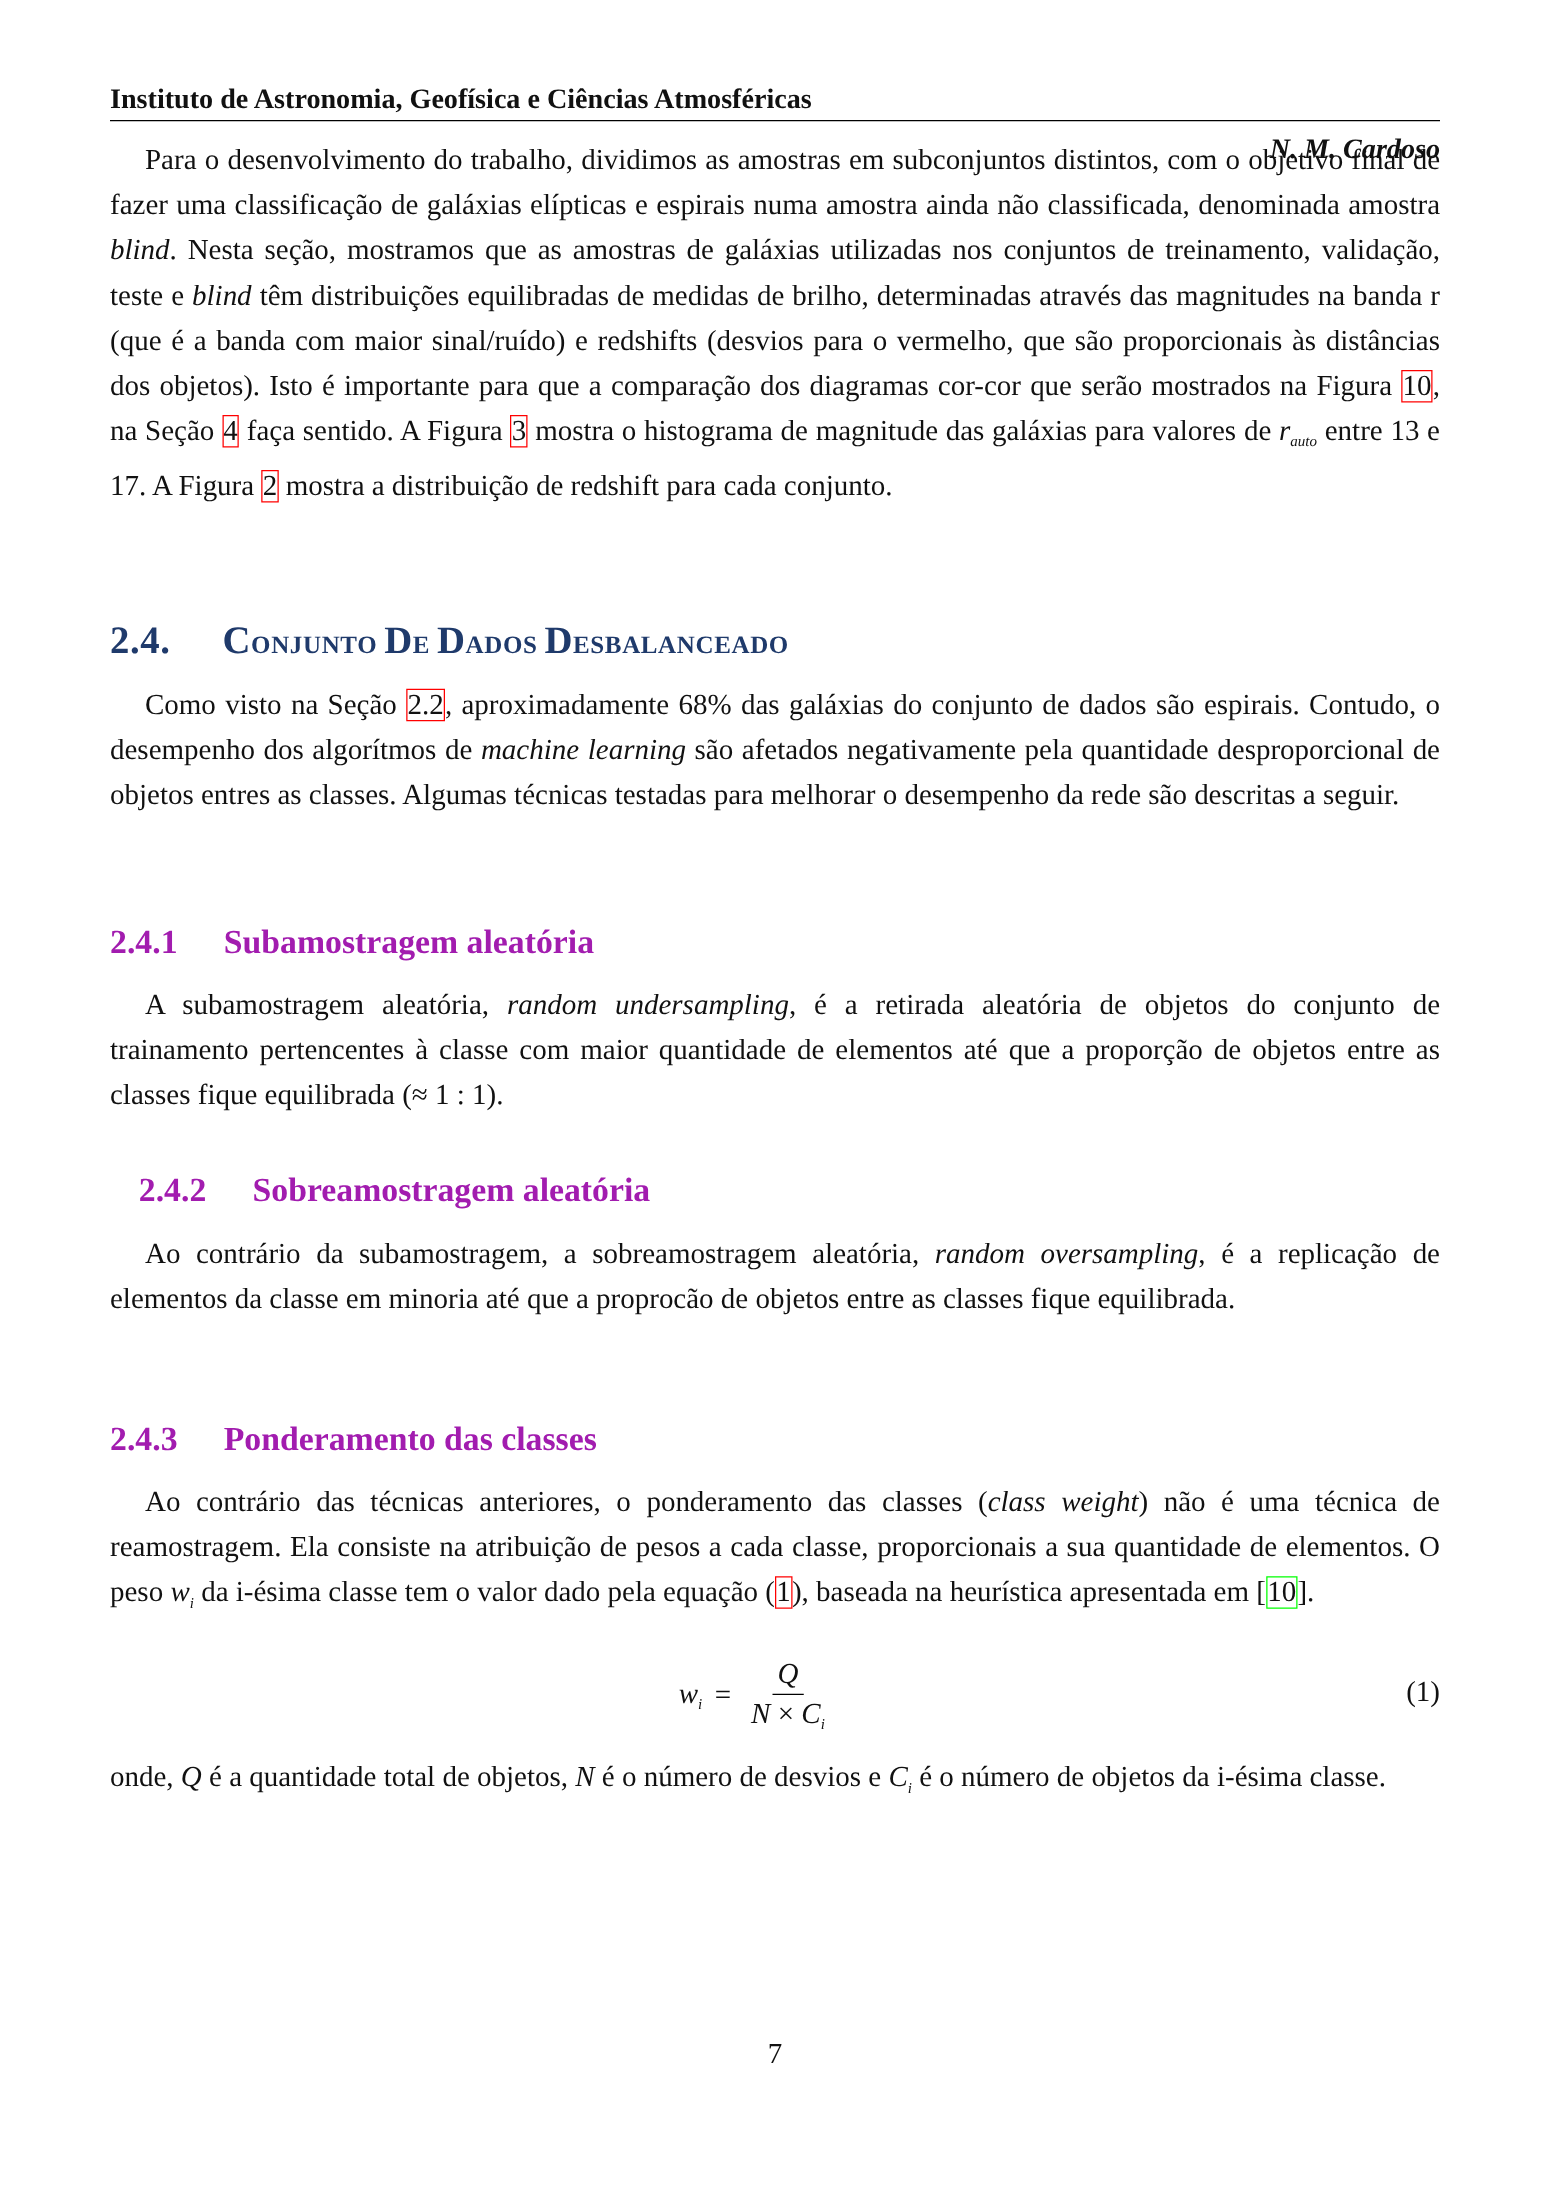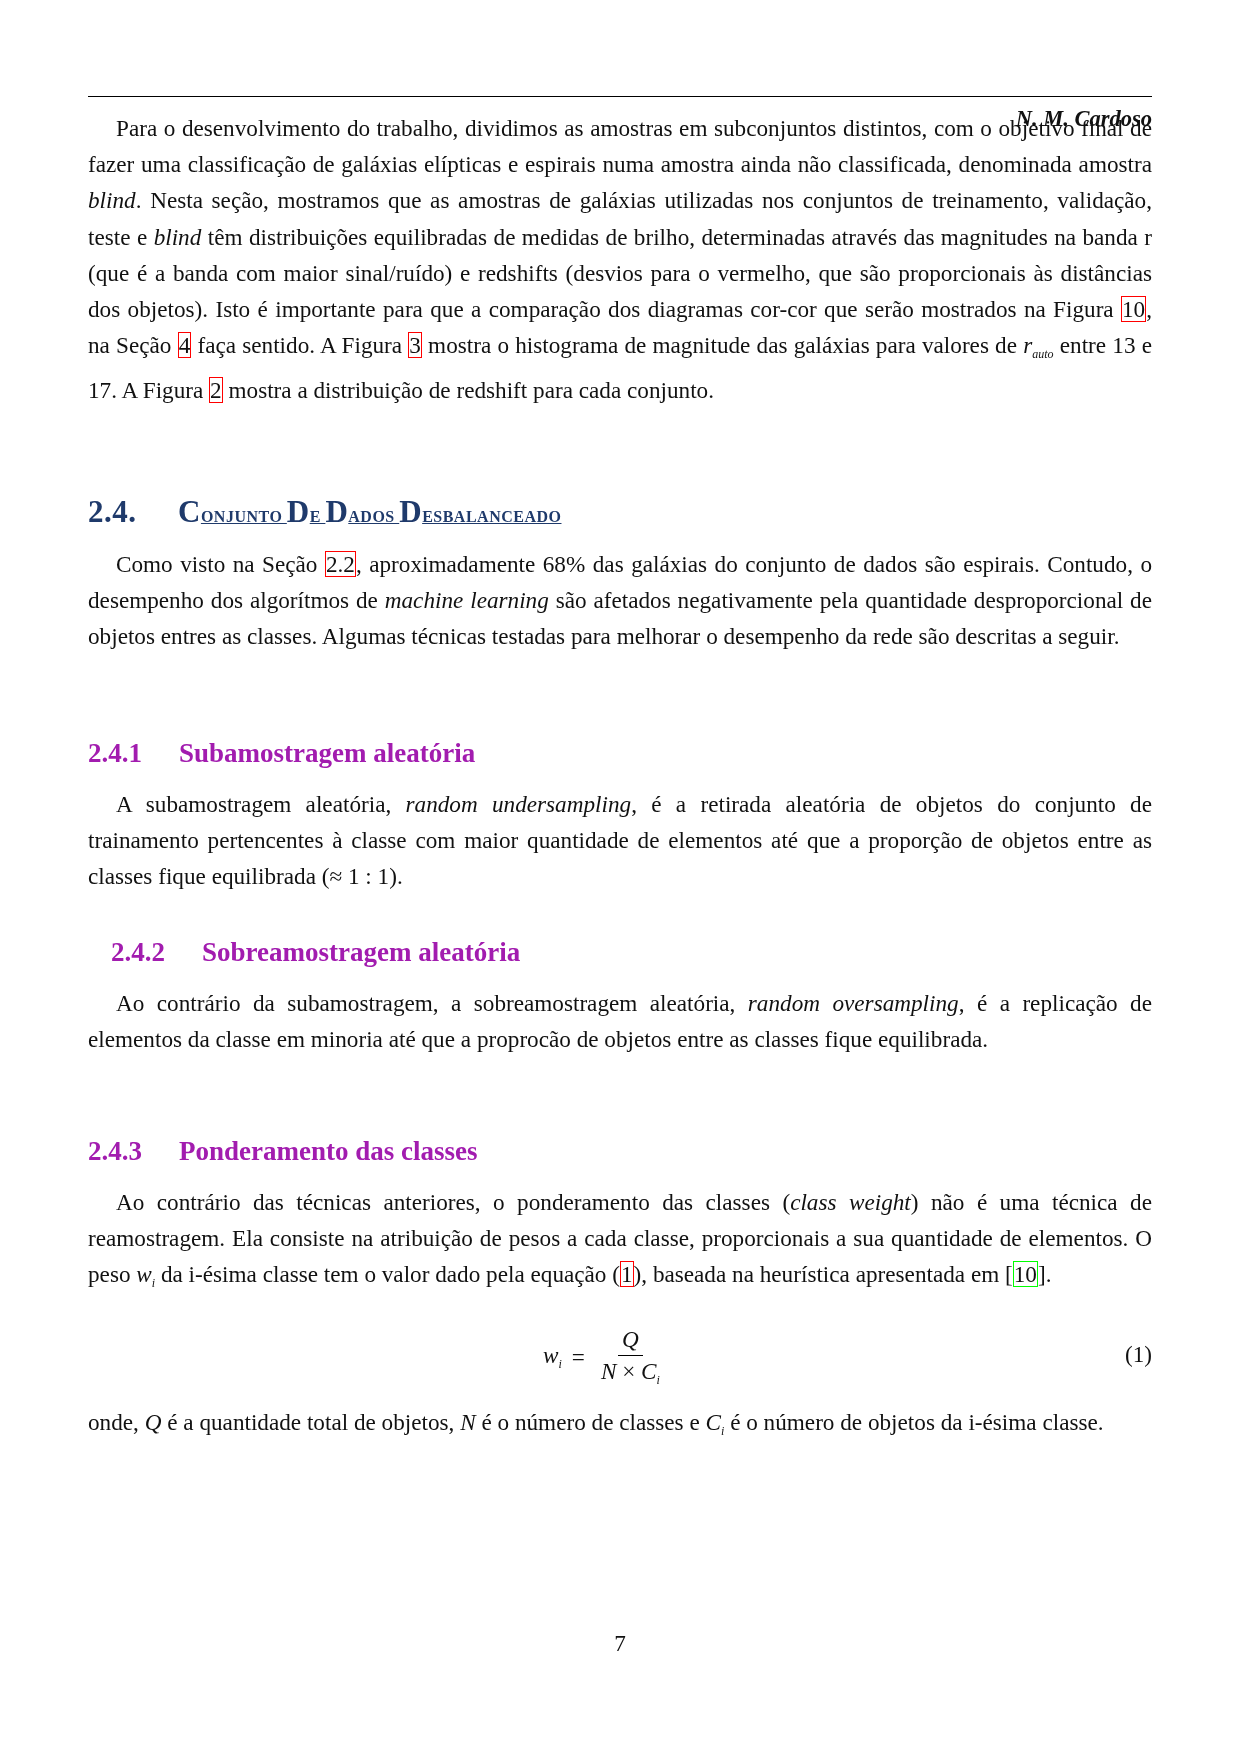--- a/index.html
+++ b/index.html
@@ -24,21 +24,21 @@
     p.para.noindent { text-indent: 0; }
     .ref-red { outline: 1.6px solid #ff0000; outline-offset: -1px; padding: 0 1px; }
     .ref-green { outline: 1.6px solid #00ff00; outline-offset: -1px; padding: 0 1px; }
     h2.section {
       position: absolute; left: 0; top: 494px; margin: 0;
       font-size: 31px; font-weight: bold; color: #1f3a6b; letter-spacing: 0.5px;
       white-space: nowrap;
     }
     h2.section .num { display: inline-block; width: 90px; }
     h2.section .big { font-size: 31px; }
-    h2.section .small { font-size: 16px; text-decoration: underline; }
+    h2.section .small { font-size: 20px; }
     h3.sub {
       position: absolute; left: 0; margin: 0;
       font-size: 27px; font-weight: bold; color: #a21caf; white-space: nowrap; font-family: Liberation Serif, serif;
     }
     h3.sub .num { display: inline-block; width: 91px; }
     i { font-style: italic; }
     sub.s { font-size: 12px; vertical-align: -5px; font-style: italic; }
     .equation {
       position: absolute; left: 0; top: 1314px; width: 1064px; height: 80px;
       font-size: 23.2px;
@@ -51,20 +51,21 @@
     .frac .den { padding: 2px 4px 0; }
     .eq-number { position: absolute; right: 0; top: 27px; }
     .pagenum { position: absolute; left: 0; width: 1064px; top: 1630px; text-align: center; font-size: 23.2px; }
   </style>
 </head>
 <body>
 
 <div class="page">
 
   <div class="header">
+    <span class="left">Instituto de Astronomia, Geofísica e Ciências Atmosféricas</span>
     <span class="right">N. M. Cardoso</span>
   </div>
 
   <p class="para" style="top:110px;"><span>Para o desenvolvimento do trabalho, dividimos as amostras em subconjuntos distintos, com o objetivo final de fazer uma classificação de galáxias elípticas e espirais numa amostra ainda não classificada, denominada amostra </span><i>blind</i><span>. Nesta seção, mostramos que as amostras de galáxias utilizadas nos conjuntos de treinamento, validação, teste e </span><i>blind</i><span> têm distribuições equilibradas de medidas de brilho, determinadas através das magnitudes na banda r (que é a banda com maior sinal/ruído) e redshifts (desvios para o vermelho, que são proporcionais às distâncias dos objetos). Isto é importante para que a comparação dos diagramas cor-cor que serão mostrados na Figura </span><span class="ref-red">10</span><span>, na Seção </span><span class="ref-red">4</span><span> faça sentido.  A Figura </span><span class="ref-red">3</span><span> mostra o histograma de magnitude das galáxias para valores de </span><i>r</i><sub class="s">auto</sub><span> entre 13 e 17.  A Figura </span><span class="ref-red">2</span><span> mostra a distribuição de redshift para cada conjunto.</span></p>
 
   <h2 class="section">
     <span class="num">2.4.</span><span><span class="big">C</span><span class="small">ONJUNTO </span><span class="big">D</span><span class="small">E </span><span class="big">D</span><span class="small">ADOS </span><span class="big">D</span><span class="small">ESBALANCEADO</span></span>
   </h2>
 
   <p class="para" style="top:546px;"><span>Como visto na Seção </span><span class="ref-red">2.2</span><span>, aproximadamente 68% das galáxias do conjunto de dados são espirais. Contudo, o desempenho dos algorítmos de </span><i>machine learning</i><span> são afetados negativamente pela quantidade desproporcional de objetos entres as classes. Algumas técnicas testadas para melhorar o desempenho da rede são descritas a seguir.</span></p>
@@ -86,16 +87,16 @@
       <span class="eq-lhs"><span>w</span><sub class="s">i</sub></span>
       <span class="eq-eq">=</span>
       <span class="frac">
         <span class="num">Q</span>
         <span class="den"><i>N</i><span> × </span><i>C</i><sub class="s">i</sub></span>
       </span>
     </div>
     <span class="eq-number">(1)</span>
   </div>
 
-  <p class="para noindent" style="top:1404px;"><span>onde, </span><i>Q</i><span> é a quantidade total de objetos, </span><i>N</i><span> é o número de classes e </span><i>C</i><sub class="s">i</sub><span> é o número de objetos da i-ésima classe.</span></p>
+  <p class="para noindent" style="top:1404px;"><span>onde, </span><i>Q</i><span> é a quantidade total de objetos, </span><i>N</i><span> é o número de desvios e </span><i>C</i><sub class="s">i</sub><span> é o número de objetos da i-ésima classe.</span></p>
 
   <div class="pagenum">7</div>
 </div>
 
 </body></html>

